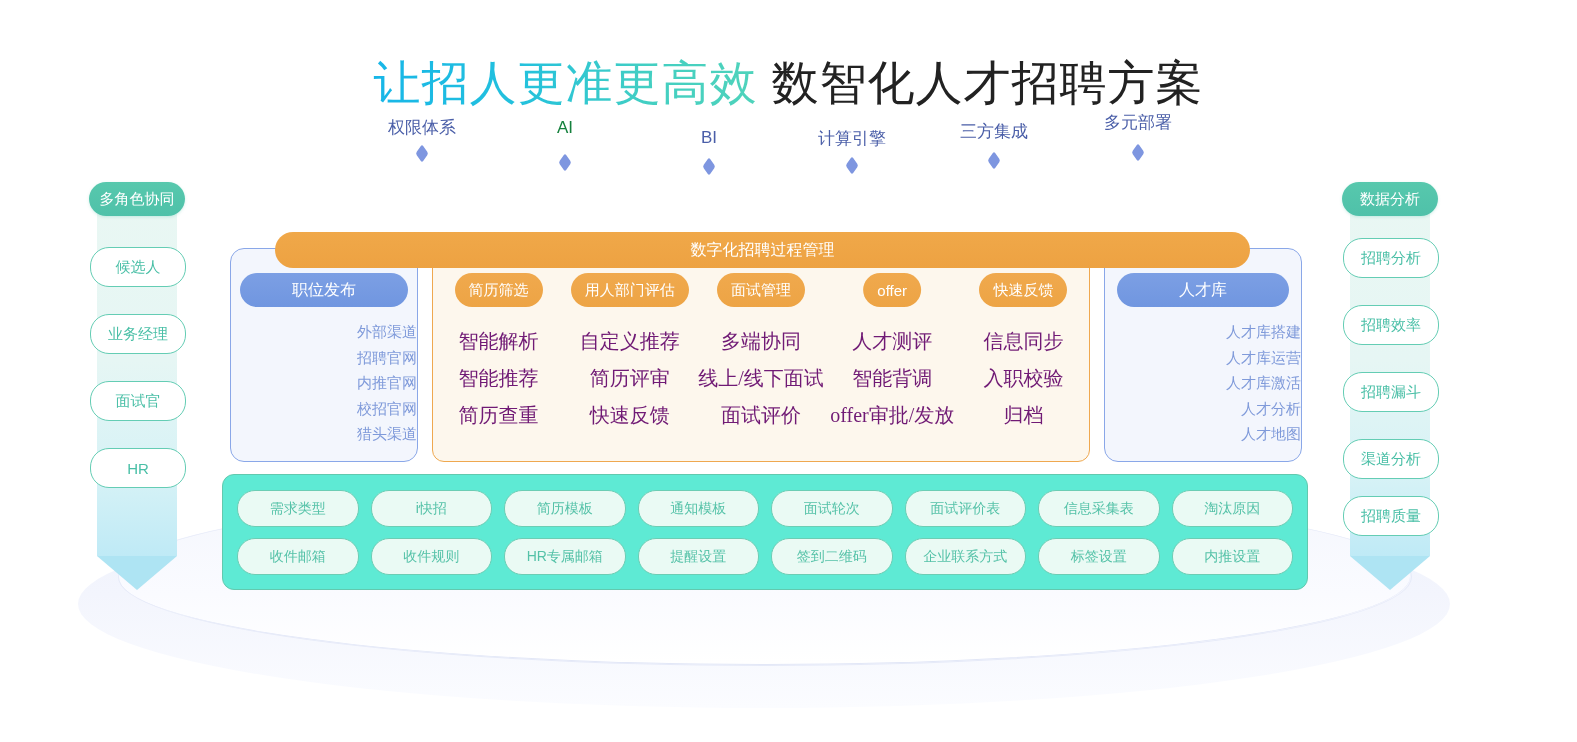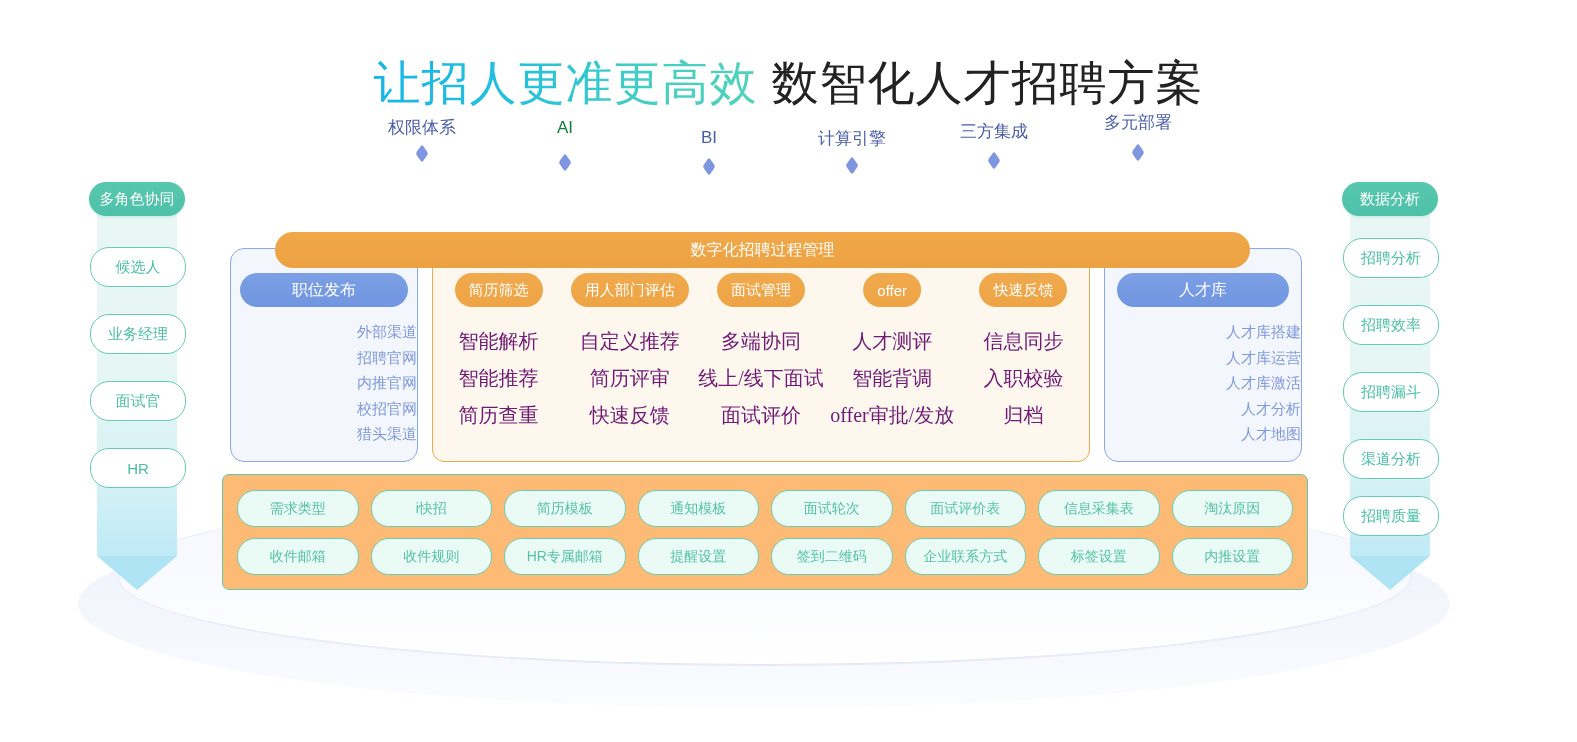--- a/index.html
+++ b/index.html
@@ -101,22 +101,22 @@
     position:absolute;left:50%;transform:translateX(-50%);top:24px;
     height:34px;border-radius:17px;
     background:linear-gradient(180deg,#f0a94d 0%,#eda445 100%);
     color:#ffffff;font-size:15px;display:flex;align-items:center;justify-content:center;
     white-space:nowrap;padding:0 14px;z-index:6;
   }
   .ocol-list{position:absolute;left:0;top:74px;width:100%;}
   .ocol-list div{font-size:20px;color:#701a75;line-height:37px;white-space:nowrap;font-family:Liberation Serif, serif;}
 
   .green-panel{
-    position:absolute;left:0;top:240px;width:1084px;height:114px;border-radius:7px;
-    background:#fdba74;border:1.2px solid #62c9ae;
+    position:absolute;left:0;top:240px;width:1084px;height:114px;border-radius:12px;
+    background:#5eead4;border:1.2px solid #62c9ae;
   }
   .gp-row{position:absolute;left:14px;width:1056px;display:flex;gap:12px;}
   .gp-row.r1{top:15px;}
   .gp-row.r2{top:63px;}
   .gp-pill{
     flex:1;height:35px;border-radius:18px;background:#eafaf4;
     border:1.3px solid #6ccdb4;color:#55c2a8;font-size:14px;
     display:flex;align-items:center;justify-content:center;white-space:nowrap;
   }
 </style>

